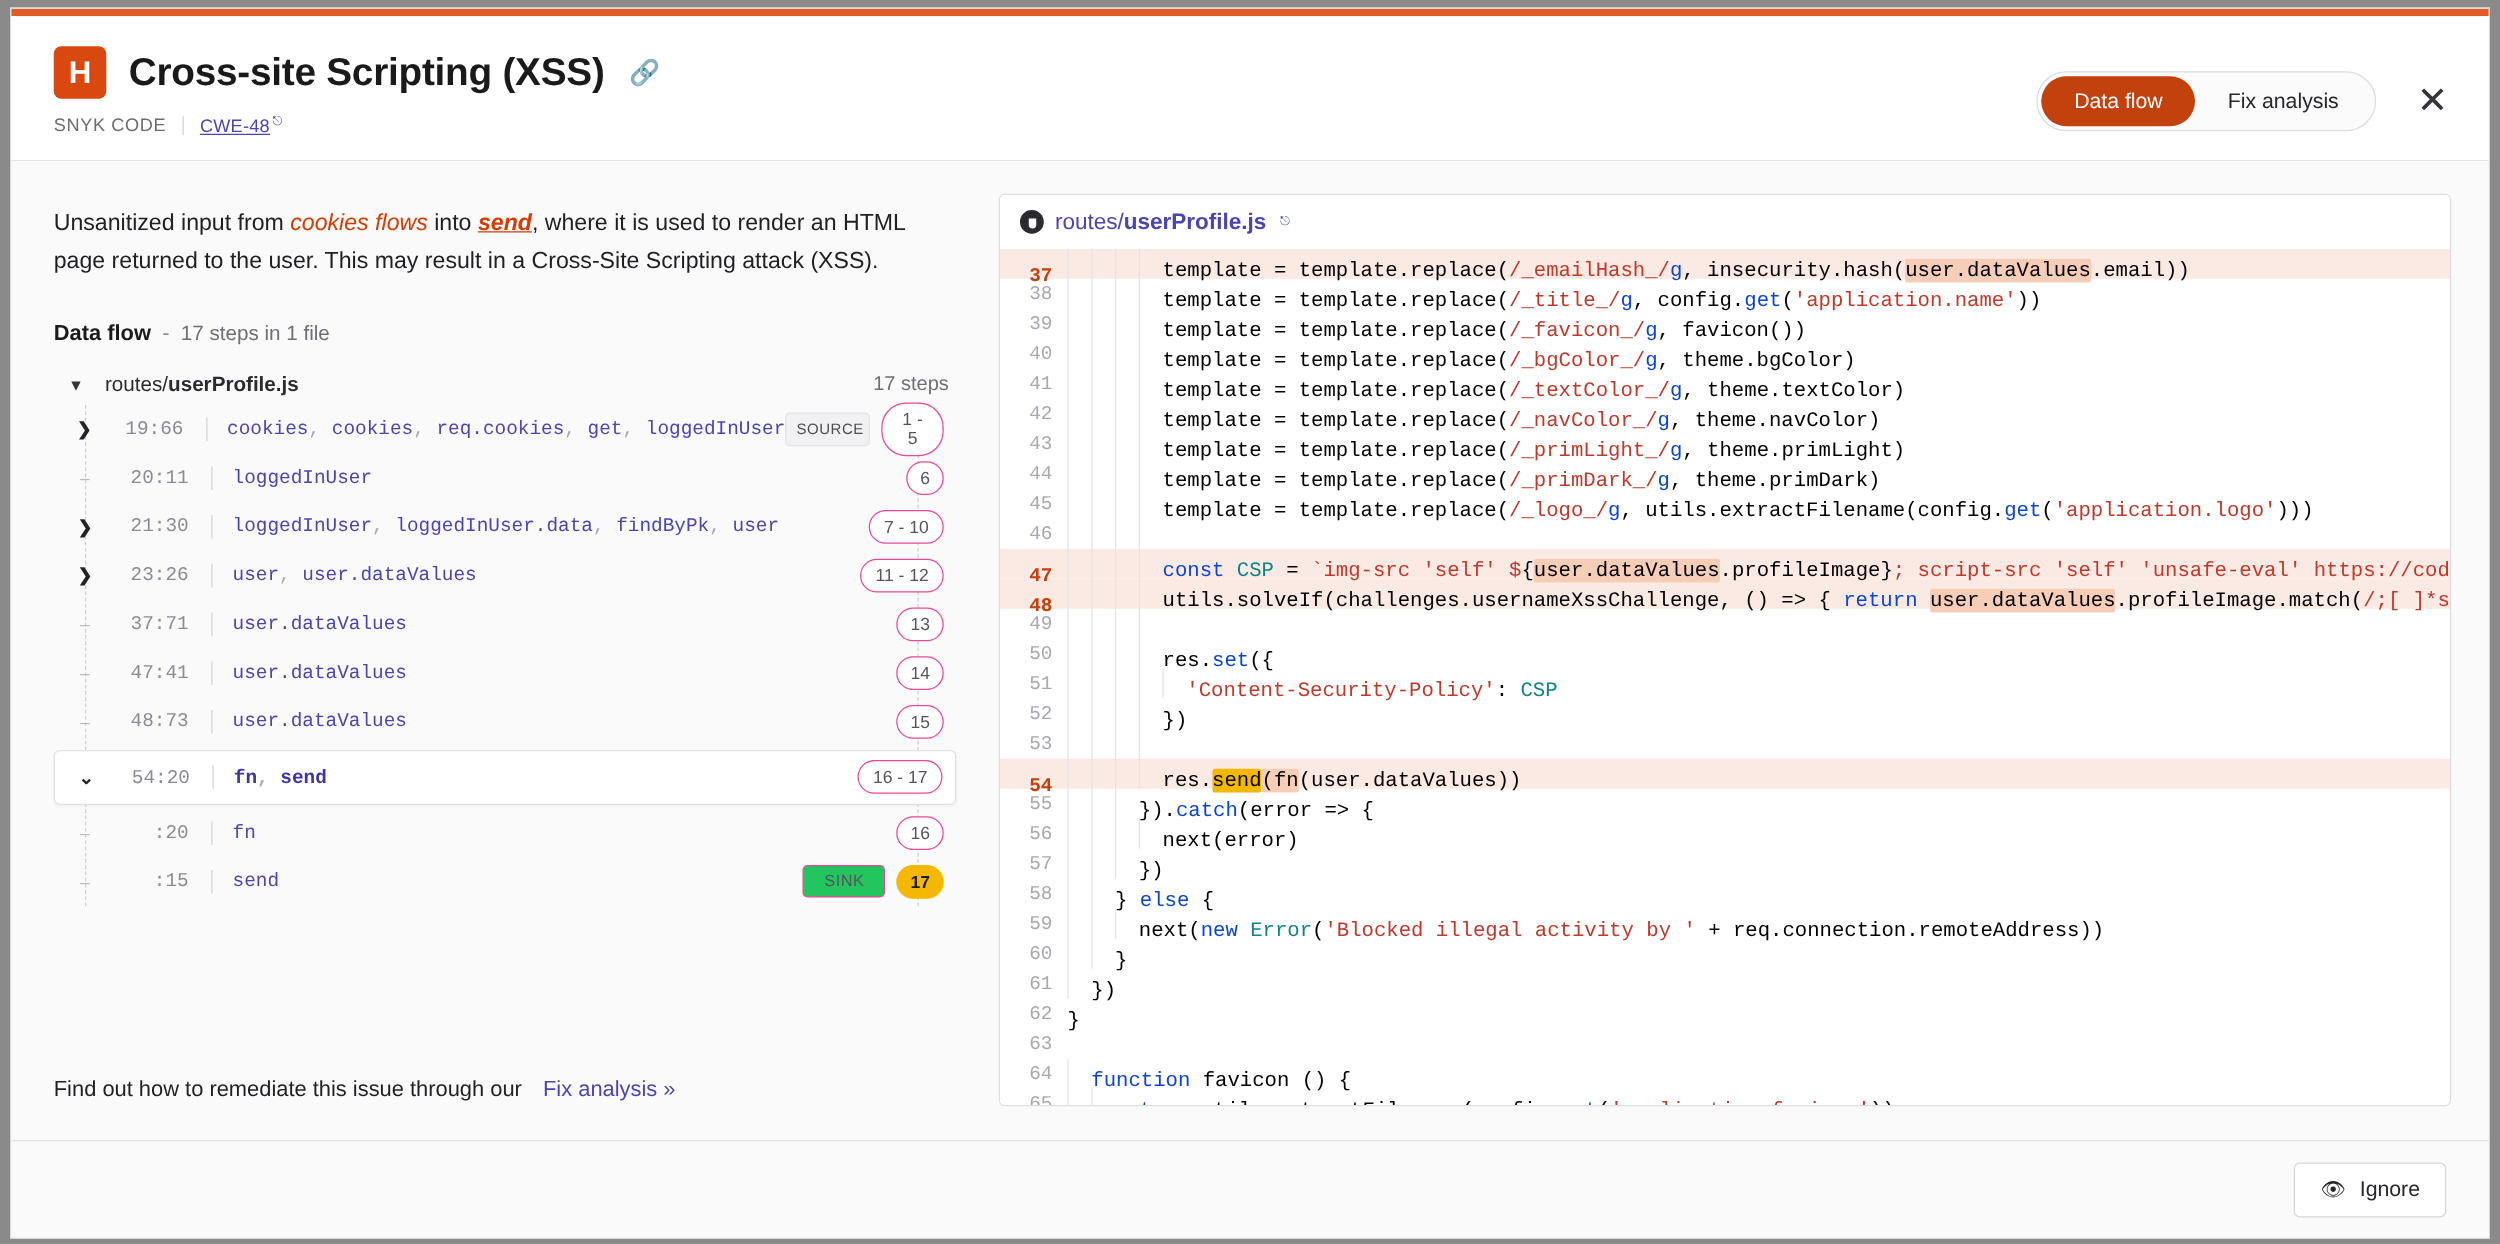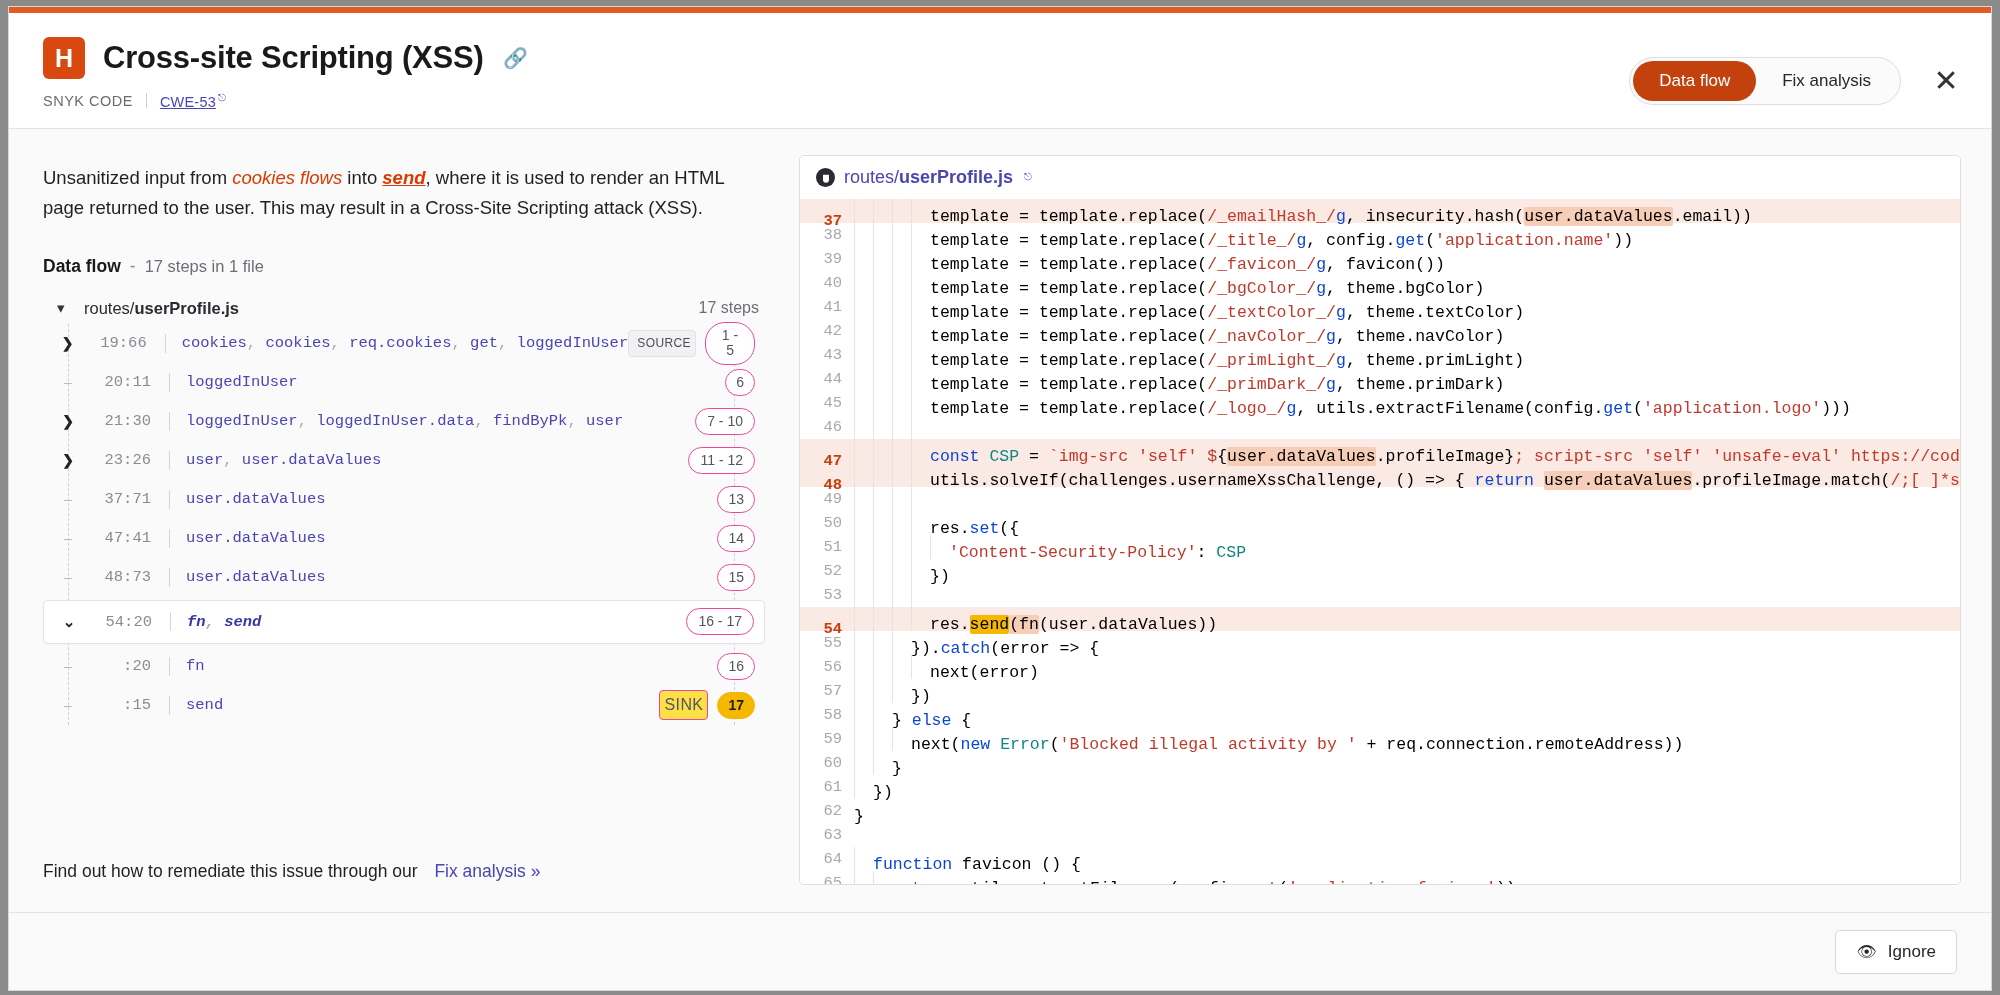--- a/index.html
+++ b/index.html
@@ -189,42 +189,42 @@
     background: #fff;
     color: #55555e;
     font-size: 14px;
     padding: 5px 11px;
     min-width: 29px;
     text-align: center;
     line-height: 1.1;
   }
   .pill.num-single { padding: 5px 10px; }
   .pill.sink-tag {
-    border-radius: 4px; background: #fde047;
-    font-size: 16px; letter-spacing: 0.4px; color: #55555e;
-    padding: 5px 4px;
+    border-radius: 4px; background: #22c55e;
+    font-size: 13px; letter-spacing: 0.4px; color: #55555e;
+    padding: 5px 16px;
   }
   .pill.source-tag {
     border-radius: 4px; background: #f1f1f3;
     font-size: 12px; letter-spacing: 0.4px; color: #4d4d56;
     padding: 6px 8px; border-color: #e2e2e7;
   }
   .pill.sink-num {
     background: #f5b800; border-color: #f5b800; color: #1c1c20;
     font-weight: bold; font-size: 14px;
   }
   .flow-row.selected {
     background: #fff;
     border: 1px solid #e1e1e6;
     border-radius: 5px;
     height: 44px;
     margin: 3px 0;
     box-shadow: 0 1px 2px rgba(0,0,0,0.03);
   }
-  .flow-row.selected .tokens { font-weight: bold; color: #3b35a8; font-style: italic; }
+  .flow-row.selected .tokens { font-weight: bold; color: #3b35a8; }
   .flow-row.selected .rowchev { font-size: 15px; }
   .flow-row.sub .loc { width: 74px; }
   .dotline {
     position: absolute;
     left: 25px; top: 0; bottom: 0;
     width: 0;
     border-left: 1px dashed #cfcfd8;
   }
   .rail {
     position: absolute;
@@ -341,21 +341,21 @@
 
   <div class="header">
     <div class="title-row">
       <div class="sev-badge">H</div>
       <div class="issue-title">Cross-site Scripting (XSS)</div>
       <span class="link-icon">🔗</span>
     </div>
     <div class="subtitle-row">
       <span class="snyk-code">SNYK CODE</span>
       <span class="divider-v"></span>
-      <span><span class="cwe-link">CWE-53</span><span class="ext-icon">⎋</span></span>
+      <span><span class="cwe-link">CWE-48</span><span class="ext-icon">⎋</span></span>
     </div>
 
     <div class="header-right">
       <div class="toggle-group">
         <div class="toggle-btn active">Data flow</div>
         <div class="toggle-btn">Fix analysis</div>
       </div>
       <div class="close-btn">✕</div>
     </div>
   </div>

